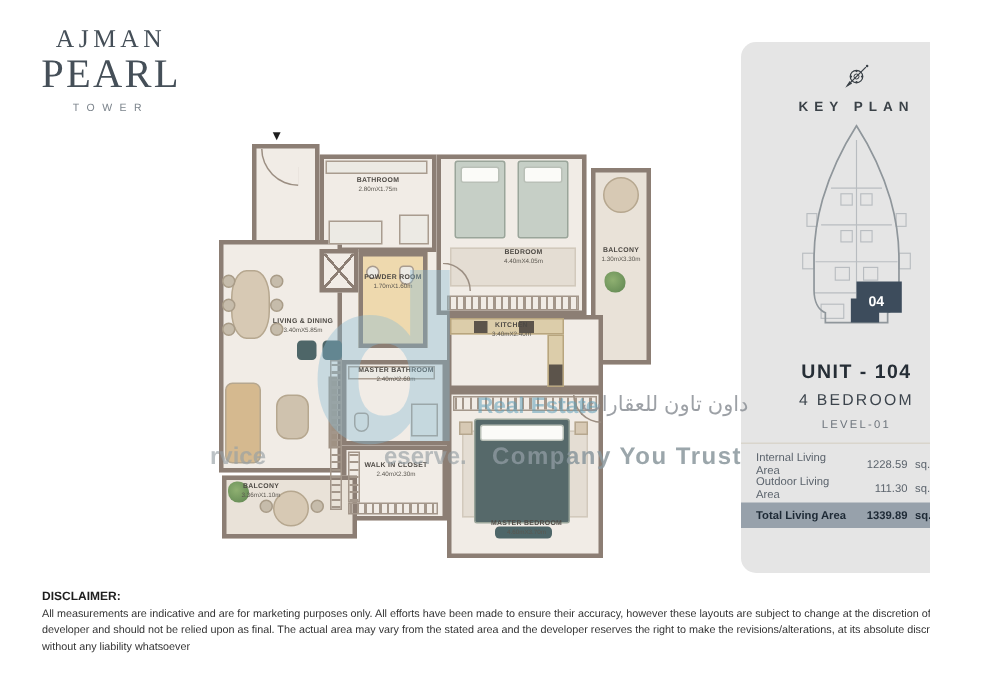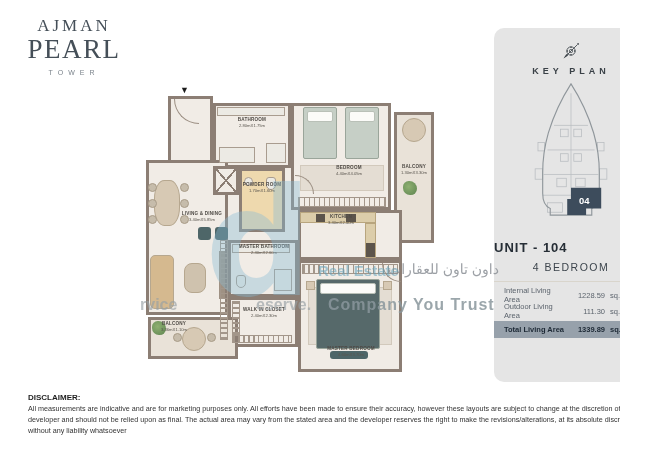--- a/index.html
+++ b/index.html
@@ -76,21 +76,21 @@
   .wm-t1{left:140px;top:296px;font-size:16px;font-weight:bold;color:rgba(150,160,165,0.65);}
   .wm-t2{left:256px;top:296px;font-size:16px;font-weight:bold;color:rgba(150,160,165,0.65);}
   .wm-t3{left:328px;top:296px;font-size:16px;font-weight:bold;letter-spacing:1px;color:rgba(138,150,156,0.85);}
 
   
   .card{position:absolute;left:494px;top:28px;width:154px;height:354px;background:#e5e5e5;
         border-radius:10px;box-sizing:border-box;}
   .compass{display:block;margin:13px auto 5px;}
   .kp-title{text-align:center;font-size:9px;font-weight:bold;letter-spacing:4px;color:#3a4147;}
   .kp-svg{display:block;margin:6px auto 0;}
-  .unit-title{font-size:13px;font-weight:bold;letter-spacing:1px;color:#262e36;margin-top:7px;}
+  .unit-title{text-align:center;font-size:13px;font-weight:bold;letter-spacing:1px;color:#262e36;margin-top:7px;}
   .unit-type{text-align:center;font-size:10.5px;letter-spacing:1.5px;color:#3c444c;margin-top:6px;}
   .unit-level{text-align:center;font-size:7.5px;letter-spacing:1.5px;color:#6d747c;margin-top:5px;}
   .divider{border-top:1px solid #d9d5cc;margin:8px 0 5px;}
   .arow{display:flex;align-items:center;height:16px;padding:0 10px;font-size:7.5px;color:#5c646d;}
   .arow .al{flex:1;}
   .arow .av{width:40px;text-align:right;}
   .arow .au{width:28px;margin-left:5px;}
   .arow.total{background:#97a1ab;color:#1d2935;font-weight:bold;height:17px;margin-top:2px;}
 
   
@@ -273,20 +273,21 @@
           <rect x="83" y="64" width="7" height="9"></rect>
         <rect x="30" y="128" width="16" height="10"></rect>
       </g>
       <path d="M55 2 C64 16 73 34 79 54 C83 68 85 82 85 96 L85 118 C85 126 82 132 77 134 L77 141 L33 141 L33 134 C28 132 25 126 25 118 L25 96 C25 82 27 68 31 54 C37 34 46 16 55 2 Z" fill="none" stroke="#8f969b" stroke-width="1.2"></path>
       <path d="M55 112 L87 112 L87 134 L71 134 L71 141 L51 141 L51 124 L55 124 Z" fill="#3d4c5c"></path>
       <text x="69" y="129" fill="#ffffff" font-size="10" font-weight="bold" text-anchor="middle" font-family="Liberation Sans, sans-serif">04</text>
     </svg>
 
     <div class="unit-title">UNIT - 104</div>
     <div class="unit-type">4 BEDROOM</div>
+    <div class="unit-level">LEVEL-01</div>
     <div class="divider"></div>
 
     <div class="arow">
       <span class="al">Internal Living Area</span>
       <span class="av">1228.59</span>
       <span class="au">sq.ft.</span>
     </div>
     <div class="arow">
       <span class="al">Outdoor Living Area</span>
       <span class="av">111.30</span>

